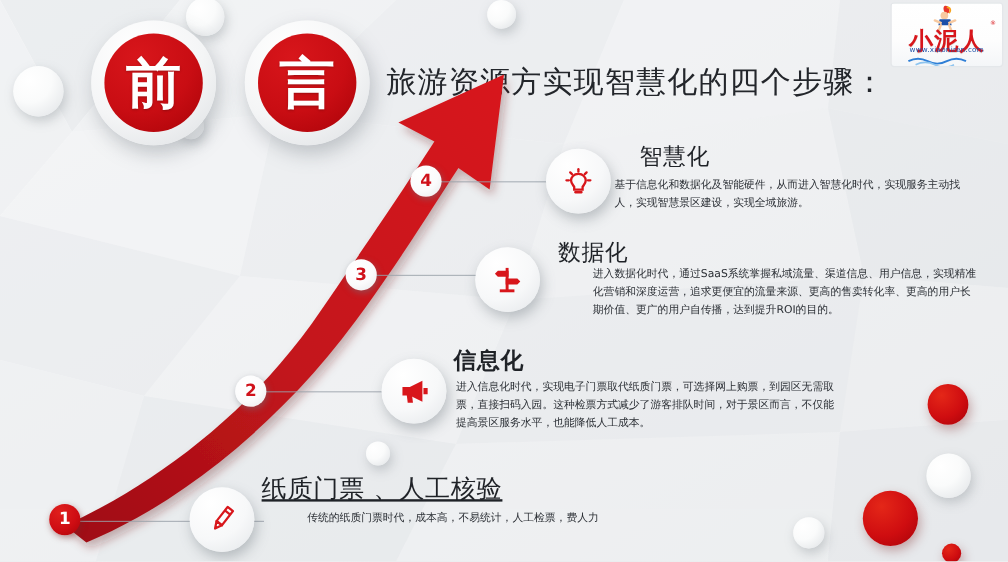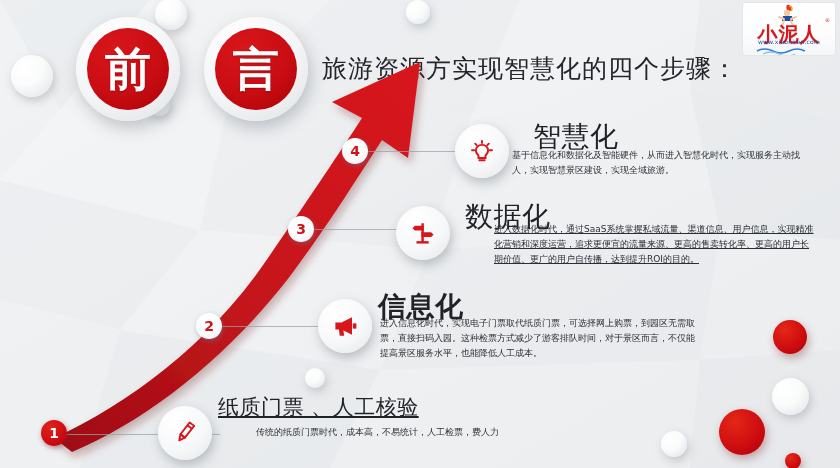--- a/index.html
+++ b/index.html
@@ -66,21 +66,21 @@
   }
   
   .icon-circle{
     position:absolute;width:54px;height:54px;border-radius:50%;
     background:radial-gradient(circle at 33% 25%,#ffffff 0%,#f7f8f9 55%,#e3e6e9 100%);
     box-shadow:2px 5px 11px rgba(110,118,126,.42);
     display:flex;align-items:center;justify-content:center;
   }
   .icon-circle svg{display:block;}
   
-  .step-head{position:absolute;font-size:28px;color:#1f2227;letter-spacing:.5px;white-space:nowrap;}
+  .step-head{position:absolute;font-size:19px;color:#1f2227;letter-spacing:.5px;white-space:nowrap;}
   .step-head.big{font-size:21px;text-decoration:underline;}
   .step-body{position:absolute;font-size:9px;color:#2b2f35;line-height:15px;}
   
   .logo{
     position:absolute;right:4px;top:2px;width:92px;height:52px;
     background:linear-gradient(180deg,#ffffff 0%,#fdfdfd 60%,#f4f6f8 100%);
     border:1px solid #e4e7ea;border-radius:3px;overflow:hidden;
   }
   .logo .lg-text{
     position:absolute;left:0;right:0;top:18px;text-align:center;
@@ -208,21 +208,21 @@
     <svg width="26" height="26" viewBox="0 0 32 32">
       <g fill="#d8161b">
         <rect x="14" y="4" width="3" height="24"></rect>
         <path d="M6 7 h11 v6 h-11 l-3 -3 z"></path>
         <path d="M26 15 h-12 v6 h12 l3 -3 z"></path>
         <rect x="8" y="26" width="15" height="3"></rect>
       </g>
     </svg>
   </div>
   <div class="step-head" style="left:465px;top:198px;">数据化</div>
-  <div class="step-body" style="left:494px;top:222px;width:322px;text-decoration:underline;">进入数据化时代，通过SaaS系统掌握私域流量、渠道信息、用户信息，实现精准化营销和深度运营，追求更便宜的流量来源、更高的售卖转化率、更高的用户长期价值、更广的用户自传播，达到提升ROI的目的。</div>
+  <div class="step-body" style="left:494px;top:222px;width:322px;">进入数据化时代，通过SaaS系统掌握私域流量、渠道信息、用户信息，实现精准化营销和深度运营，追求更便宜的流量来源、更高的售卖转化率、更高的用户长期价值、更广的用户自传播，达到提升ROI的目的。</div>
 
   <div class="num light" style="left:342px;top:138px;">
     <span>4</span>
   </div>
   <div class="icon-circle" style="left:455px;top:124px;">
     <svg width="28" height="28" viewBox="0 0 32 32">
       <g fill="none" stroke="#d8161b" stroke-width="2.2" stroke-linecap="round">
         <path d="M16 9 C11.5 9 9 12.3 9 15.3 C9 18 11 19.6 12 21.4 L12 24 h8 v-2.6 C21 19.6 23 18 23 15.3 C23 12.3 20.5 9 16 9 Z" fill="none"></path>
         <path d="M13 26.5 h6"></path>
         <path d="M16 4.5 v2.4"></path>

